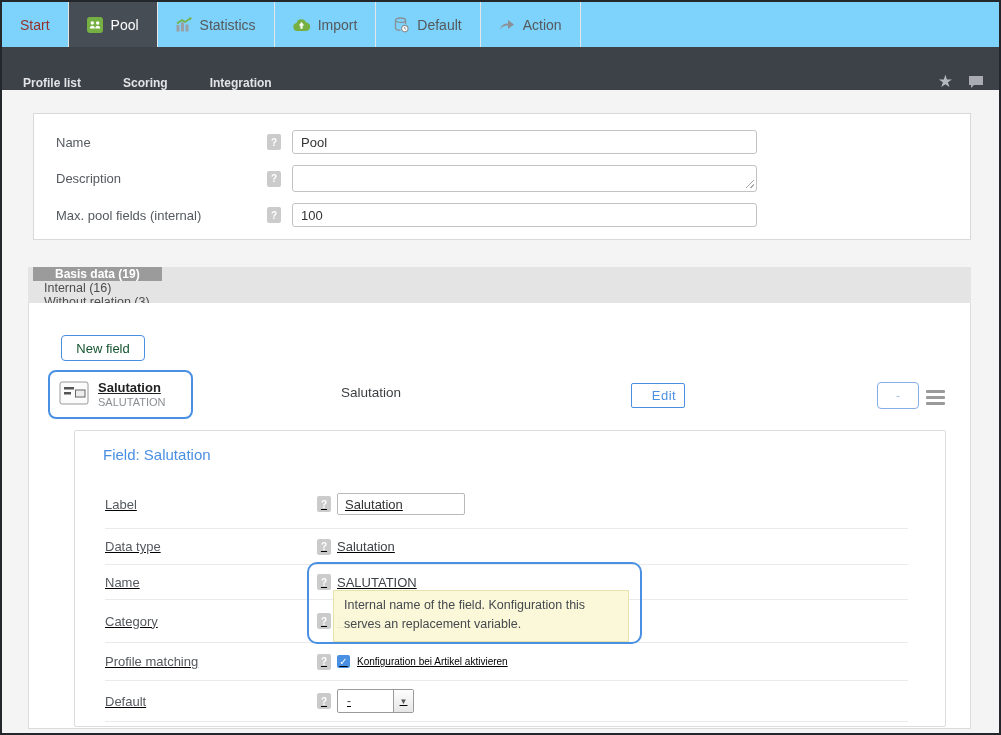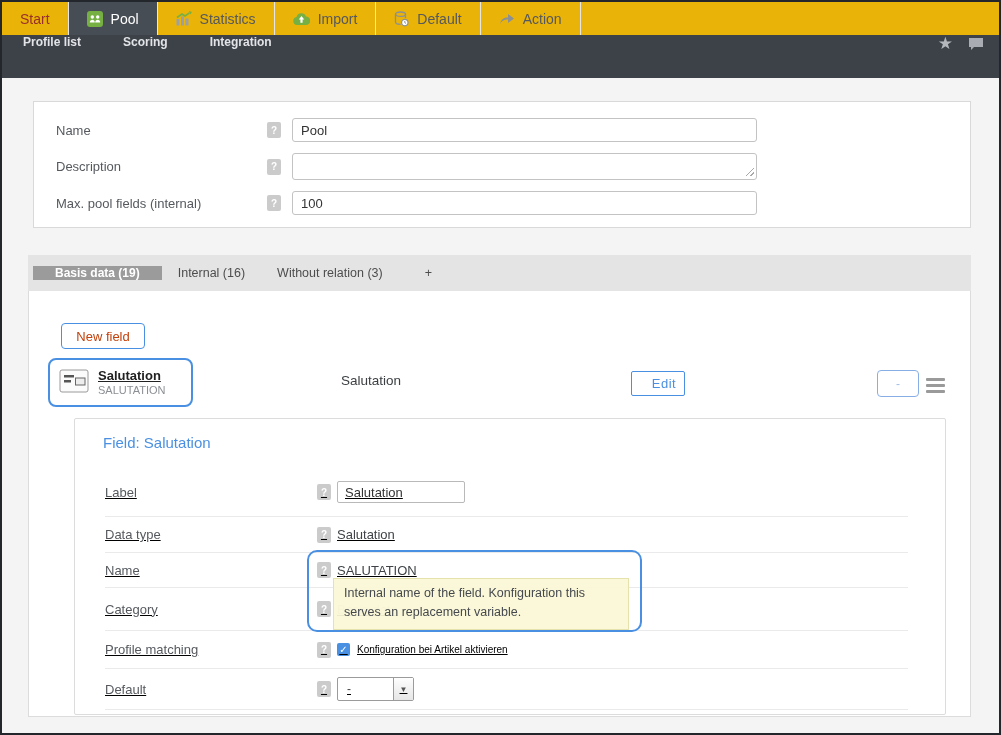--- a/index.html
+++ b/index.html
@@ -1,27 +1,27 @@
 <!DOCTYPE html>
 <html><head>
 <meta charset="utf-8">
 <style>
   * { margin:0; padding:0; box-sizing:border-box; font-family:"Liberation Sans", sans-serif; }
   body { background:#fff; }
   .viewport { position:relative; width:1001px; height:735px; border:2px solid #23262a; background:#f4f4f5; overflow:hidden; }
 
   
-  .topnav { height:33px; background:#eab308; display:flex; align-items:stretch; }
+  .topnav { height:45px; background:#7dd3fc; display:flex; align-items:stretch; }
   .topnav-item { display:flex; align-items:center; gap:8px; padding:0 18px; font-size:14px; color:#55585c; border-right:1px solid #e6e6e6; cursor:pointer; white-space:nowrap; }
   .topnav-item.start { color:#972f2a; }
   .topnav-item.active { background:#474d55; color:#fff; }
   .topnav-item svg { display:block; }
 
   
-  .subnav { height:43px; background:#3d4249; display:flex; align-items:flex-start; color:#e2e4e7; }
+  .subnav { height:43px; background:#3d4249; display:flex; align-items:flex-end; color:#e2e4e7; }
   .subnav-item { display:flex; align-items:center; padding:0 21px; font-size:12px; font-weight:700; cursor:pointer; }
   .subnav-item.active { background:#2e3237; }
   .subnav-right { margin-left:auto; display:flex; align-items:center; gap:15px; padding-right:15px; }
   .star { color:#b4b8bd; font-size:17px; cursor:pointer; line-height:1; }
   .bubble { cursor:pointer; display:flex; }
 
   .content { position:relative; height:643px; background:#f4f4f5; }
 
   
   .pool-card { position:absolute; left:31px; top:23px; width:938px; height:127px; background:#fff; border:1px solid #d9d9d9; padding-top:16px; }
@@ -29,28 +29,28 @@
   .frow-label { width:211px; font-size:13px; color:#55595e; }
   .help { width:14px; height:16px; background:#cbcbcb; border-radius:2px; color:#fff; font-size:10px; font-weight:700; display:flex; align-items:center; justify-content:center; flex:none; }
   .frow input { margin-left:11px; width:465px; height:24px; border:1px solid #c3c3c3; border-radius:3px; padding:0 8px; font-size:13px; color:#333; outline:none; background:#fff; }
   .textarea-wrap { position:relative; margin-left:11px; }
   .textarea-wrap textarea { width:465px; height:27px; border:1px solid #c3c3c3; border-radius:3px; padding:3px 8px; font-size:13px; resize:none; display:block; outline:none; }
   .textarea-wrap::after { content:""; position:absolute; right:3px; bottom:4px; width:10px; height:10px;
     background:repeating-linear-gradient(-45deg, transparent 0 2px, #a9a9a9 2px 3px);
     clip-path:polygon(100% 0, 100% 100%, 0 100%); pointer-events:none; }
 
   
-  .tabstrip { position:absolute; left:26px; top:177px; width:943px; height:36px; background:#e4e4e4; display:flex; align-items:center; }
+  .tabstrip { position:absolute; left:26px; top:177px; width:943px; height:36px; background:#e4e4e4; display:flex; align-items:flex-start;flex-direction:column; }
   .ftab { display:flex; align-items:center; padding:0 16px; font-size:12.5px; color:#4d4d4d; cursor:pointer; }
   .ftab.active { background:#9b9b9b; color:#fff; font-weight:700; margin-left:5px; padding:0 22px; font-size:12px; }
   .ftab.addtab { padding:0 26px; }
 
   .tab-panel { position:absolute; left:26px; top:213px; width:943px; height:426px; background:#fff; border:1px solid #dcdcdc; border-top:none; }
 
-  .new-field-btn { position:absolute; left:32px; top:32px; width:84px; height:26px; background:#fff; border:1px solid #4a90e2; border-radius:4px; color:#c2410c; font-size:13px; cursor:pointer; }
+  .new-field-btn { position:absolute; left:32px; top:32px; width:84px; height:26px; background:#fff; border:1px solid #4a90e2; border-radius:4px; color:#14532d; font-size:13px; cursor:pointer; }
 
   
   .sel-field-box { position:absolute; left:19px; top:67px; width:145px; height:49px; border:2px solid #4a90e2; border-radius:8px; background:#fff; display:flex; align-items:center; padding-left:9px; gap:9px; cursor:pointer; }
   .sel-title { font-size:13px; font-weight:700; text-decoration:underline; color:#222; line-height:1.25; }
   .sel-sub { font-size:11px; color:#8b8f94; line-height:1.25; }
   .row-name { position:absolute; left:312px; top:82px; font-size:13.5px; color:#3c4043; }
   .edit-btn { position:absolute; left:602px; top:80px; width:54px; height:25px; border:1px solid #4a90e2; background:#fff; color:#4a90e2; font-size:13px; border-radius:2px; letter-spacing:.5px; cursor:pointer;padding-left:12px; }
   .order-box { position:absolute; left:848px; top:79px; width:42px; height:27px; border:1px solid #88aee6; border-radius:4px; background:#fff; color:#a4bfe4; font-size:12px; display:flex; align-items:center; justify-content:center; cursor:pointer; }
   .hamburger { position:absolute; left:897px; top:87px; width:19px; cursor:pointer; }
   .hamburger div { height:3px; background:#9a9a9a; margin-bottom:3px; border-radius:1px; }

